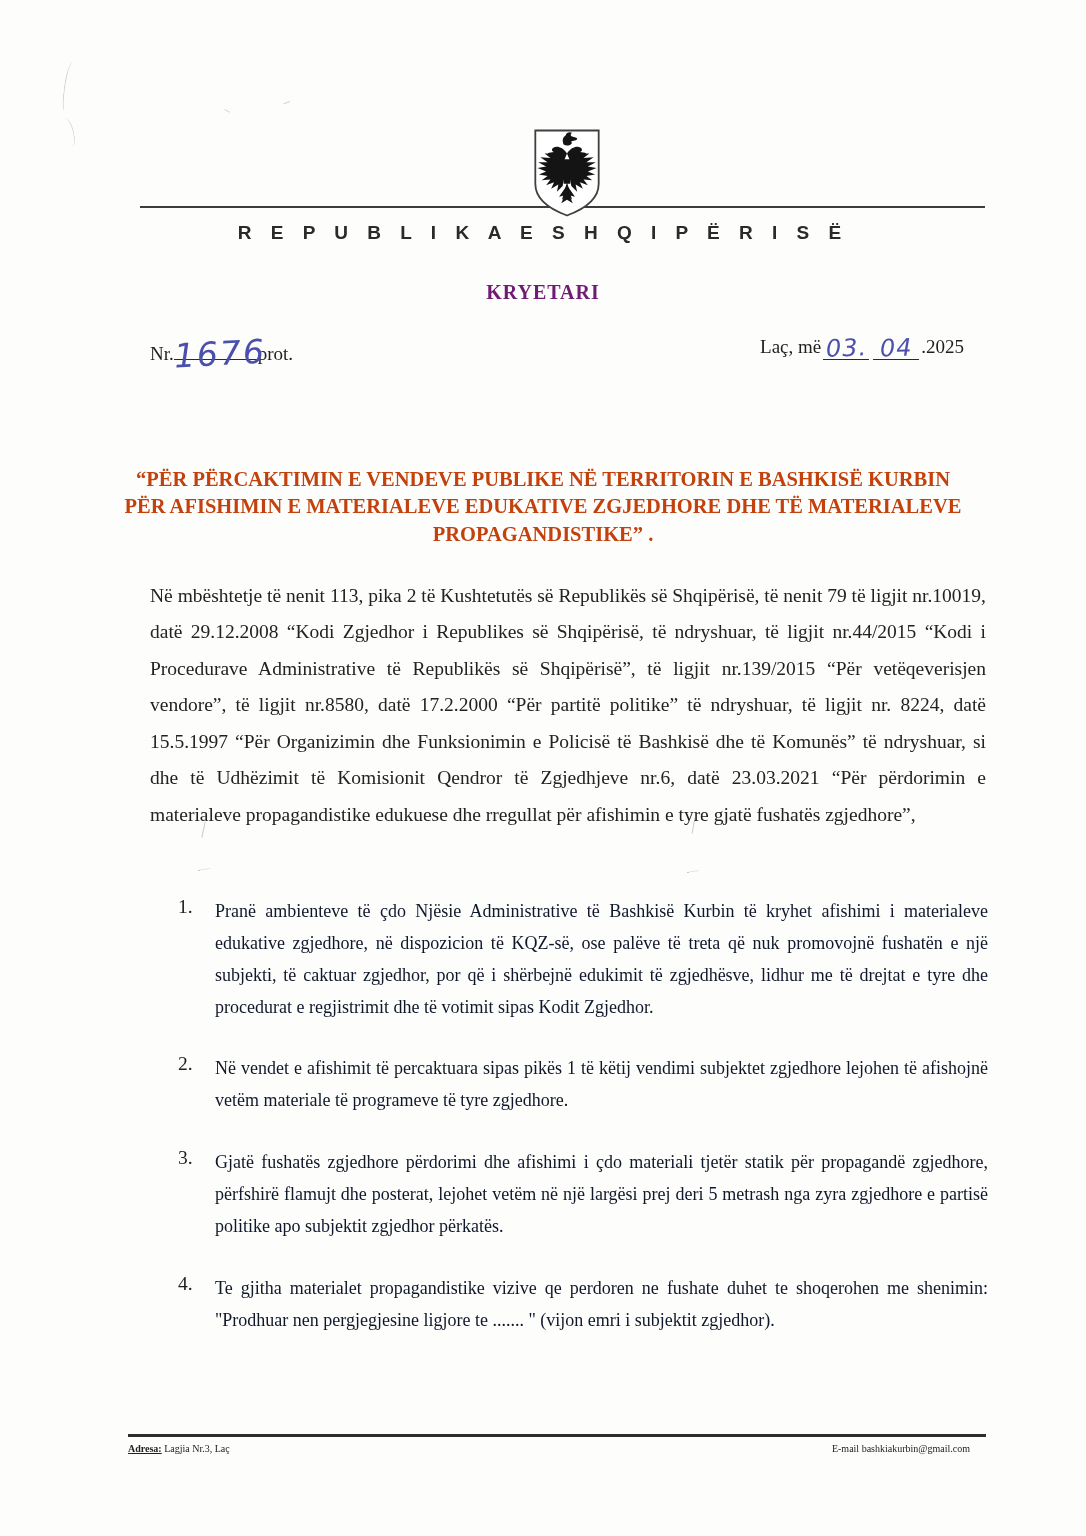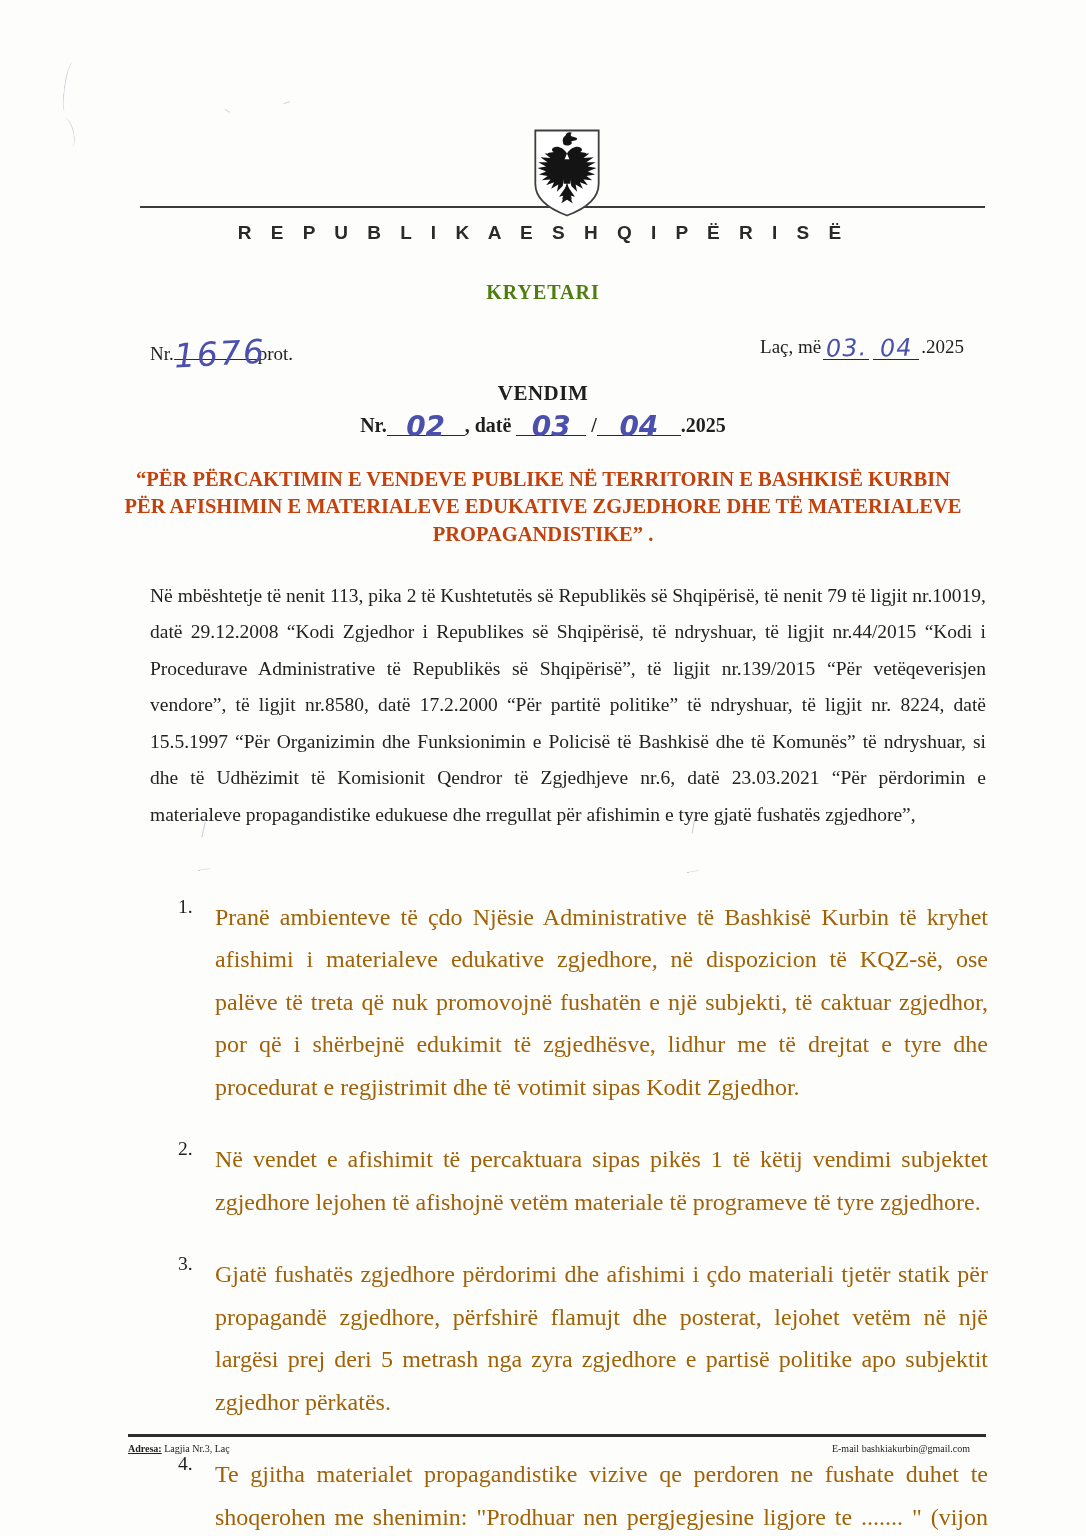--- a/index.html
+++ b/index.html
@@ -14,21 +14,21 @@
     position:absolute; top:206px; left:140px; width:845px; height:2px;
     background:#3c3c3c;
   }
   .emblem { position:absolute; left:531px; top:127px; width:72px; height:92px; }
   .hdr-center { position:absolute; left:0; width:100%; text-align:center; }
   .republic {
     top:222px; font-family:"Liberation Sans", sans-serif; font-weight:bold;
     font-size:19px; letter-spacing:7px; color:#2a2a2a;
   }
   .municipality { top:249px; font-weight:bold; font-size:22px; letter-spacing:1px; color:#161616; }
-  .office       { top:281px; font-weight:bold; font-size:20px; letter-spacing:1px; color:#4d7c0f; }
+  .office       { top:281px; font-weight:bold; font-size:20px; letter-spacing:1px; color:#701a75; }
 
   
   .meta-row { position:absolute; top:336px; left:150px; right:122px; font-size:19px; }
   .meta-left  { float:left; }
   .meta-right { float:right; }
   .slot {
     display:inline-block; border-bottom:1.6px solid #2a2a2a;
     text-align:center; vertical-align:baseline; height:24px;
   }
   .hw {
@@ -61,21 +61,21 @@
     font-size:19.5px; line-height:1.87; text-align:justify; color:#222;
   }
 
   
   .vendosa { top:843px; font-weight:bold; font-size:21px; letter-spacing:1px; }
 
   
   .items { position:absolute; top:896px; left:178px; width:810px; }
   .item { display:flex; margin-bottom:30px; }
   .item-num { width:37px; flex:0 0 37px; font-size:19.5px; }
-  .item-text { flex:1; font-size:24px; line-height:1.77; text-align:justify; color:#a16207; }
+  .item-text { flex:1; font-size:18px; line-height:1.77; text-align:justify; color:#0f172a; }
 
   
   .footer-rule { position:absolute; top:1434px; left:128px; width:858px; height:2.5px; background:#2e2e2e; }
   .footer-row { position:absolute; top:1443px; left:128px; right:116px; font-size:10px; color:#222; }
   .footer-left  { float:left; }
   .footer-right { float:right; }
   .addr-label { font-weight:bold; text-decoration:underline; }
 
   
   .artifact { position:absolute; border-color:#c3c6cf; opacity:0.8; }
@@ -125,25 +125,21 @@
 
   <div class="meta-row">
     <div class="meta-left">
       <span>Nr.</span><span class="slot slot-prot"><span class="hw hw-nr">1676</span></span><span>prot.</span>
     </div>
     <div class="meta-right">
       <span>Laç, më</span><span class="slot slot-d"><span class="hw hw-date">03.</span></span><span class="slot slot-d"><span class="hw hw-date">04</span></span><span>.2025</span>
     </div>
   </div>
 
-  <div class="hdr-center vendim">VENDIM</div>
 
-  <div class="hdr-center nr-line">
-    <span>Nr.</span><span class="slot slot-nr"><span class="hw hw-big">02</span></span><span>, datë</span>&nbsp;<span class="slot slot-day"><span class="hw hw-big">03</span></span>&nbsp;<span>/</span><span class="slot slot-mon"><span class="hw hw-big">04</span></span><span>.2025</span>
-  </div>
 
   <div class="doc-title">“PËR PËRCAKTIMIN E VENDEVE PUBLIKE NË TERRITORIN E BASHKISË KURBIN PËR AFISHIMIN E MATERIALEVE EDUKATIVE ZGJEDHORE DHE TË MATERIALEVE PROPAGANDISTIKE” .</div>
 
   <div class="preamble">Në mbështetje të nenit 113, pika 2 të Kushtetutës së Republikës së Shqipërisë, të nenit 79 të ligjit nr.10019, datë 29.12.2008 “Kodi Zgjedhor i Republikes së Shqipërisë, të ndryshuar, të ligjit nr.44/2015 “Kodi i Procedurave Administrative të Republikës së Shqipërisë”, të ligjit nr.139/2015 “Për vetëqeverisjen vendore”, të ligjit nr.8580, datë 17.2.2000 “Për partitë politike” të ndryshuar, të ligjit nr. 8224, datë 15.5.1997 “Për Organizimin dhe Funksionimin e Policisë të Bashkisë dhe të Komunës” të ndryshuar, si dhe të Udhëzimit të Komisionit Qendror të Zgjedhjeve nr.6, datë 23.03.2021 “Për përdorimin e materialeve propagandistike edukuese dhe rregullat për afishimin e tyre gjatë fushatës zgjedhore”,</div>
 
 
   <div class="items">
     <div class="item">
       <div class="item-num">1.</div>
       <div class="item-text">Pranë ambienteve të çdo Njësie Administrative të Bashkisë Kurbin të kryhet afishimi i materialeve edukative zgjedhore, në dispozicion të KQZ-së, ose palëve të treta që nuk promovojnë fushatën e një subjekti, të caktuar zgjedhor, por që i shërbejnë edukimit të zgjedhësve, lidhur me të drejtat e tyre dhe procedurat e regjistrimit dhe të votimit sipas Kodit Zgjedhor.</div>

